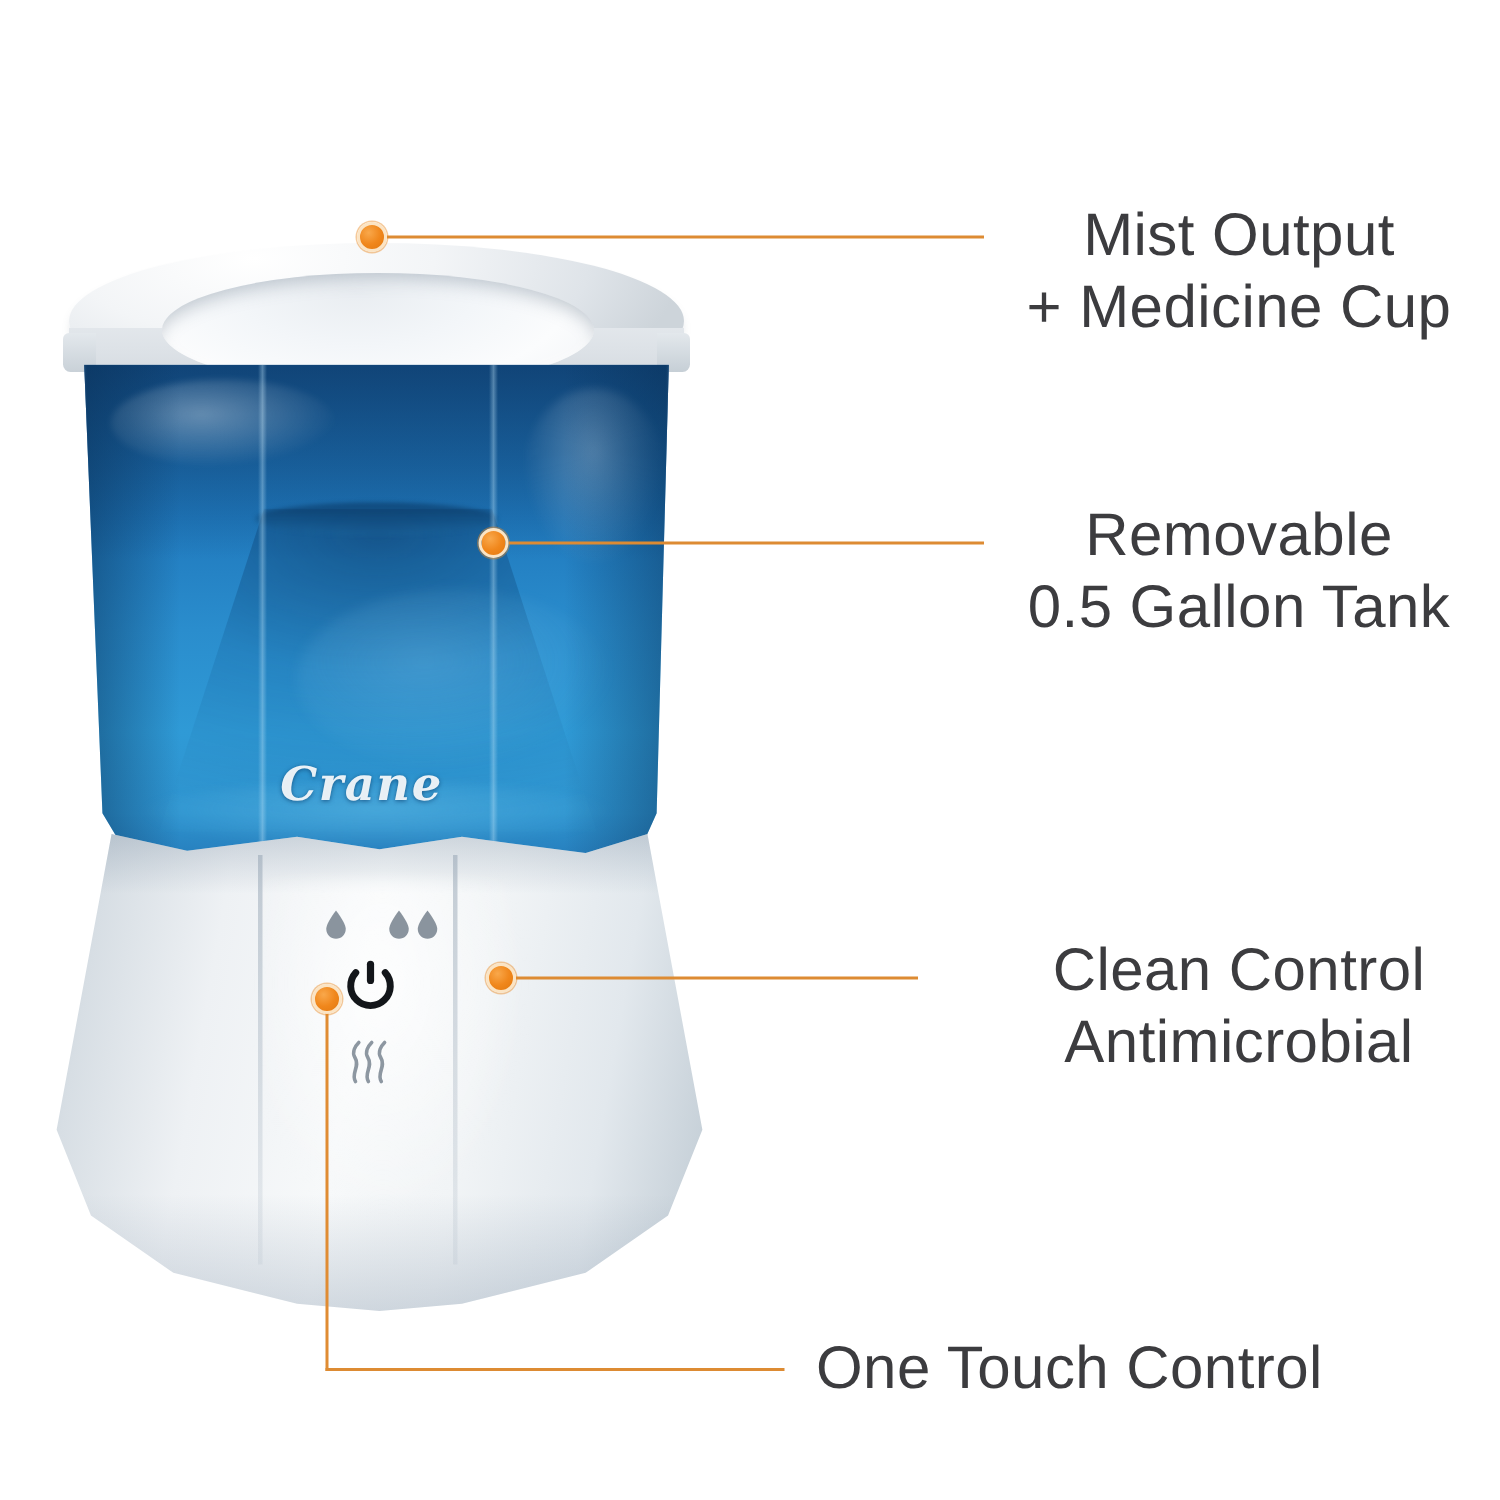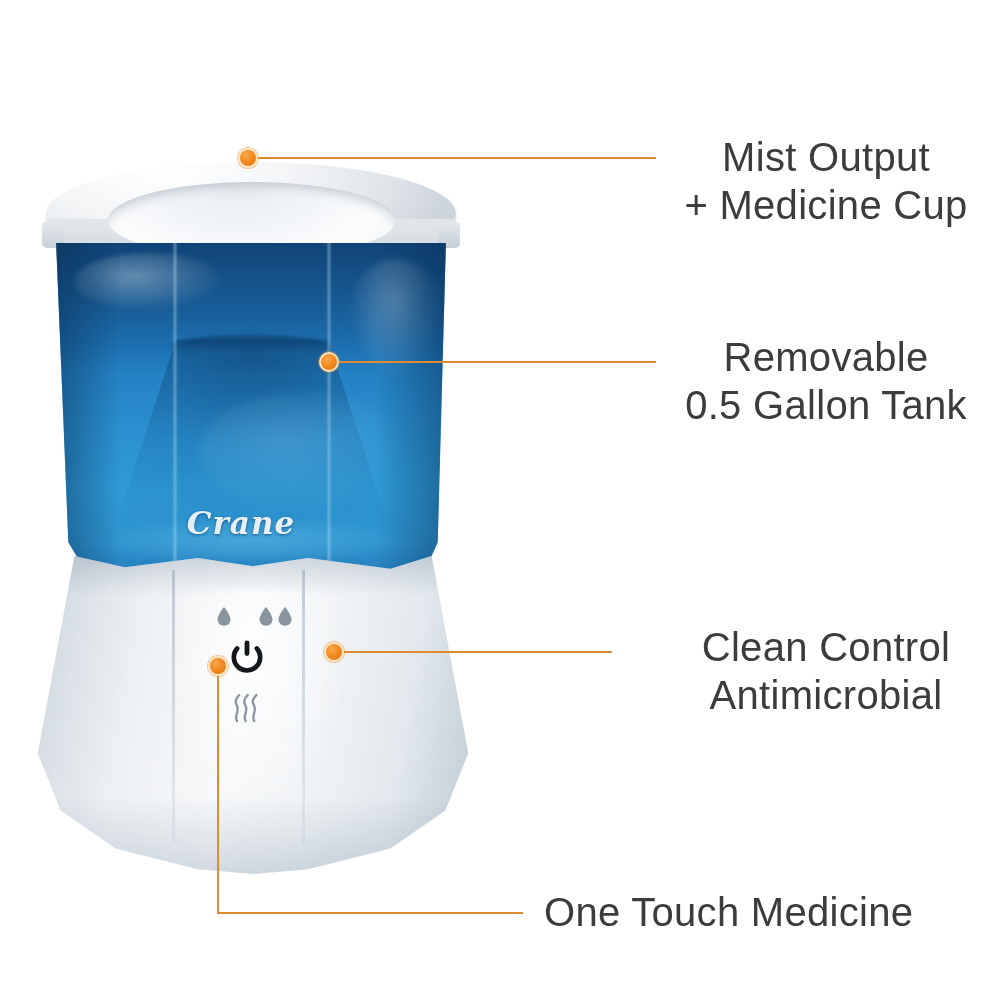--- a/index.html
+++ b/index.html
@@ -311,16 +311,16 @@
   <div class="dot" style="left:324px;top:642px;"></div>
   <div class="label" style="left:628px;top:623px;width:396px;">
     <span class="ln">Clean Control</span>
     <span class="ln">Antimicrobial</span>
   </div>
 
   <div class="lead-v" style="left:217px;top:672px;height:242px;"></div>
   <div class="lead" style="left:217px;top:912px;width:306px;"></div>
   <div class="dot" style="left:208px;top:656px;"></div>
   <div class="label" style="left:544px;top:888px;width:440px;text-align:left;">
-    <span class="ln">One Touch Medicine</span>
+    <span class="ln">One Touch Control</span>
   </div>
 
 </div>
 
 </body></html>

